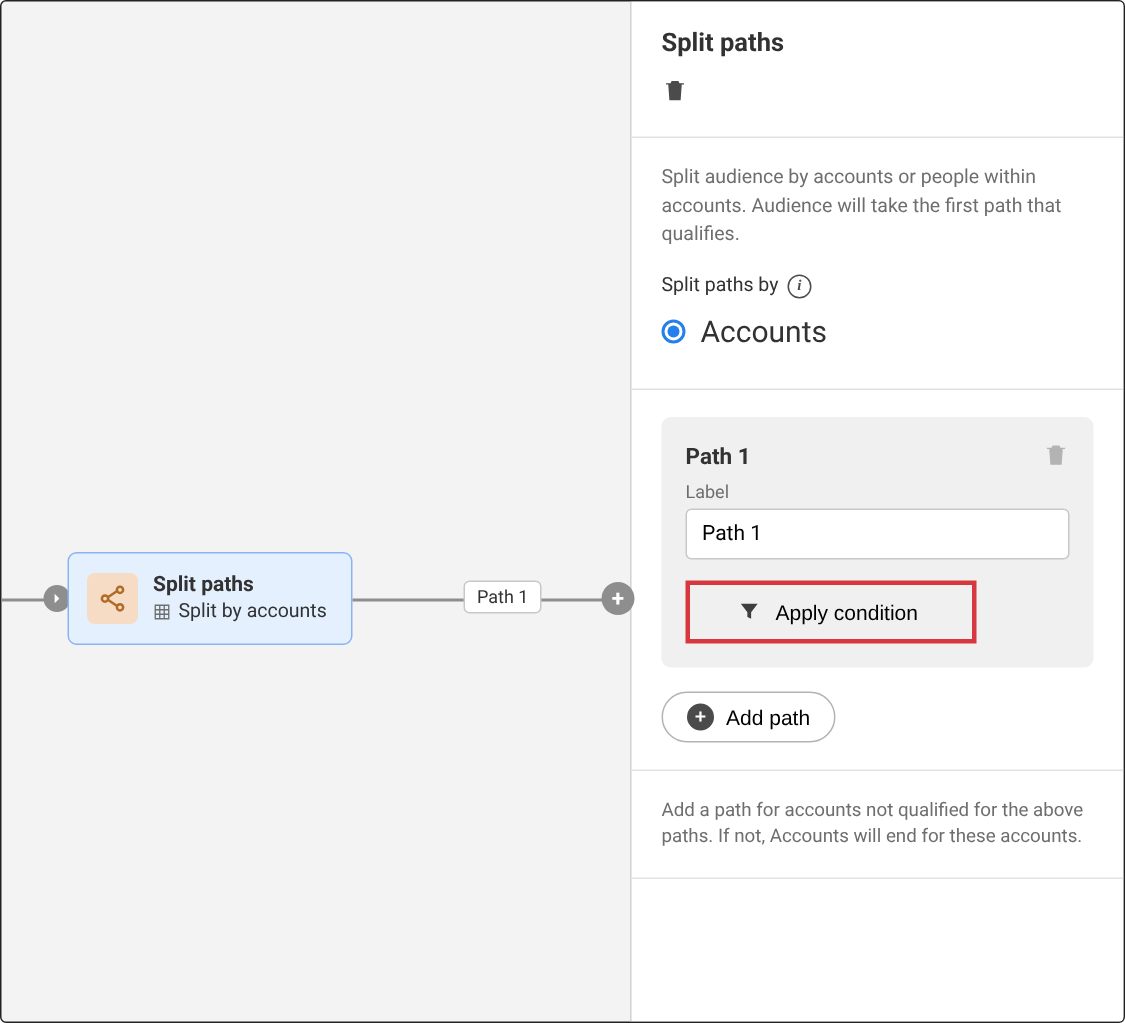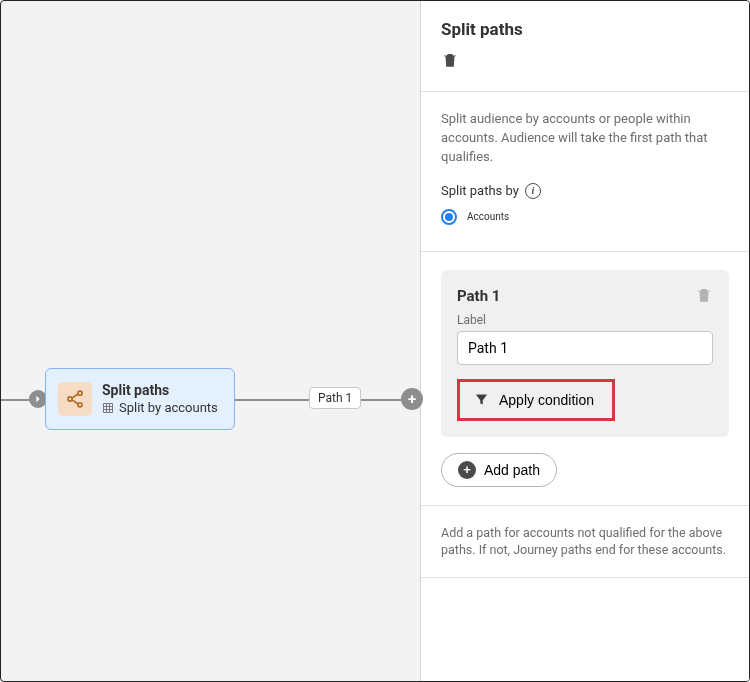--- a/index.html
+++ b/index.html
@@ -58,35 +58,35 @@
     }
     
     .panel{width:328px;background:var(--panel-bg);display:flex;flex-direction:column;overflow-y:auto;}
     .panel-section{padding:18px 20px;border-bottom:1px solid var(--divider);}
     .panel-title{font-size:17px;font-weight:700;margin:0 0 12px 0;}
     .trash-btn{background:none;border:none;padding:0;cursor:pointer;color:var(--icon);}
     .trash-btn svg{width:18px;height:18px;fill:var(--icon);}
     .desc{font-size:13px;color:var(--text-muted);line-height:1.45;margin:0 0 16px 0;}
     .split-by-label{font-size:13px;display:flex;gap:6px;margin-bottom:10px;}
     .info-icon{width:14px;height:14px;border:1.5px solid var(--icon);border-radius:50%;display:inline-flex;align-items:center;justify-content:center;font-size:10px;font-weight:bold;color:var(--icon);font-style:italic;font-family:serif;}
-    .radio-row{display:flex;align-items:center;gap:10px;margin:8px 0;font-size:10px;cursor:pointer;}
+    .radio-row{display:flex;align-items:center;gap:10px;margin:8px 0;font-size:20px;cursor:pointer;}
     .radio{width:16px;height:16px;border-radius:50%;border:2px solid #8e8e8e;box-sizing:border-box;display:inline-flex;align-items:center;justify-content:center;}
     .radio.selected{border-color:var(--blue);}
     .radio.selected::after{content:"";width:8px;height:8px;border-radius:50%;background:var(--blue);}
     
     .path-card{background:var(--card-bg);border-radius:6px;padding:16px;margin-bottom:16px;}
     .path-card-head{display:flex;justify-content:space-between;align-items:center;margin-bottom:6px;}
     .path-card-title{font-weight:700;font-size:15px;}
     .path-card .trash-btn svg{fill:#b3b3b3;}
     .field-label{font-size:12px;color:var(--text-muted);margin-bottom:4px;}
     .text-input{
       width:100%;box-sizing:border-box;border:1px solid #c8c8c8;border-radius:4px;background:#fff;
       padding:8px 10px;font-size:14px;font-family:inherit;
     }
-    .apply-wrap{border:3px solid var(--red);display:inline-flex;margin-top:14px;padding:4px 4px;}
+    .apply-wrap{border:3px solid var(--red);display:inline-flex;margin-top:14px;padding:4px 22px;}
     .apply-btn{
       display:inline-flex;align-items:center;gap:10px;padding:6px 14px 6px 10px;font-size:14px;cursor:pointer;
       background:transparent;border:none;
     }
     .apply-btn svg{width:15px;height:15px;fill:#3e3e3e;}
     .add-path-btn{
       display:inline-flex;align-items:center;gap:8px;border:1px solid #b3b3b3;border-radius:18px;
       background:#fff;padding:7px 16px;font-size:14px;cursor:pointer;
     }
     .add-path-btn .circ{width:18px;height:18px;border-radius:50%;background:#4b4b4b;color:#fff;display:flex;align-items:center;justify-content:center;font-size:13px;font-weight:bold;}
@@ -180,17 +180,17 @@
         </div>
       </div>
 
       <button class="add-path-btn">
         <span class="circ">+</span>
         <span>Add path</span>
       </button>
     </div>
 
     <div class="panel-section">
-      <div class="other-desc">Add a path for accounts not qualified for the above paths. If not, Journey paths end for these accounts.</div>
+      <div class="other-desc">Add a path for accounts not qualified for the above paths. If not, Accounts will end for these accounts.</div>
     </div>
 
   </div>
 </div>
 
 </body></html>

